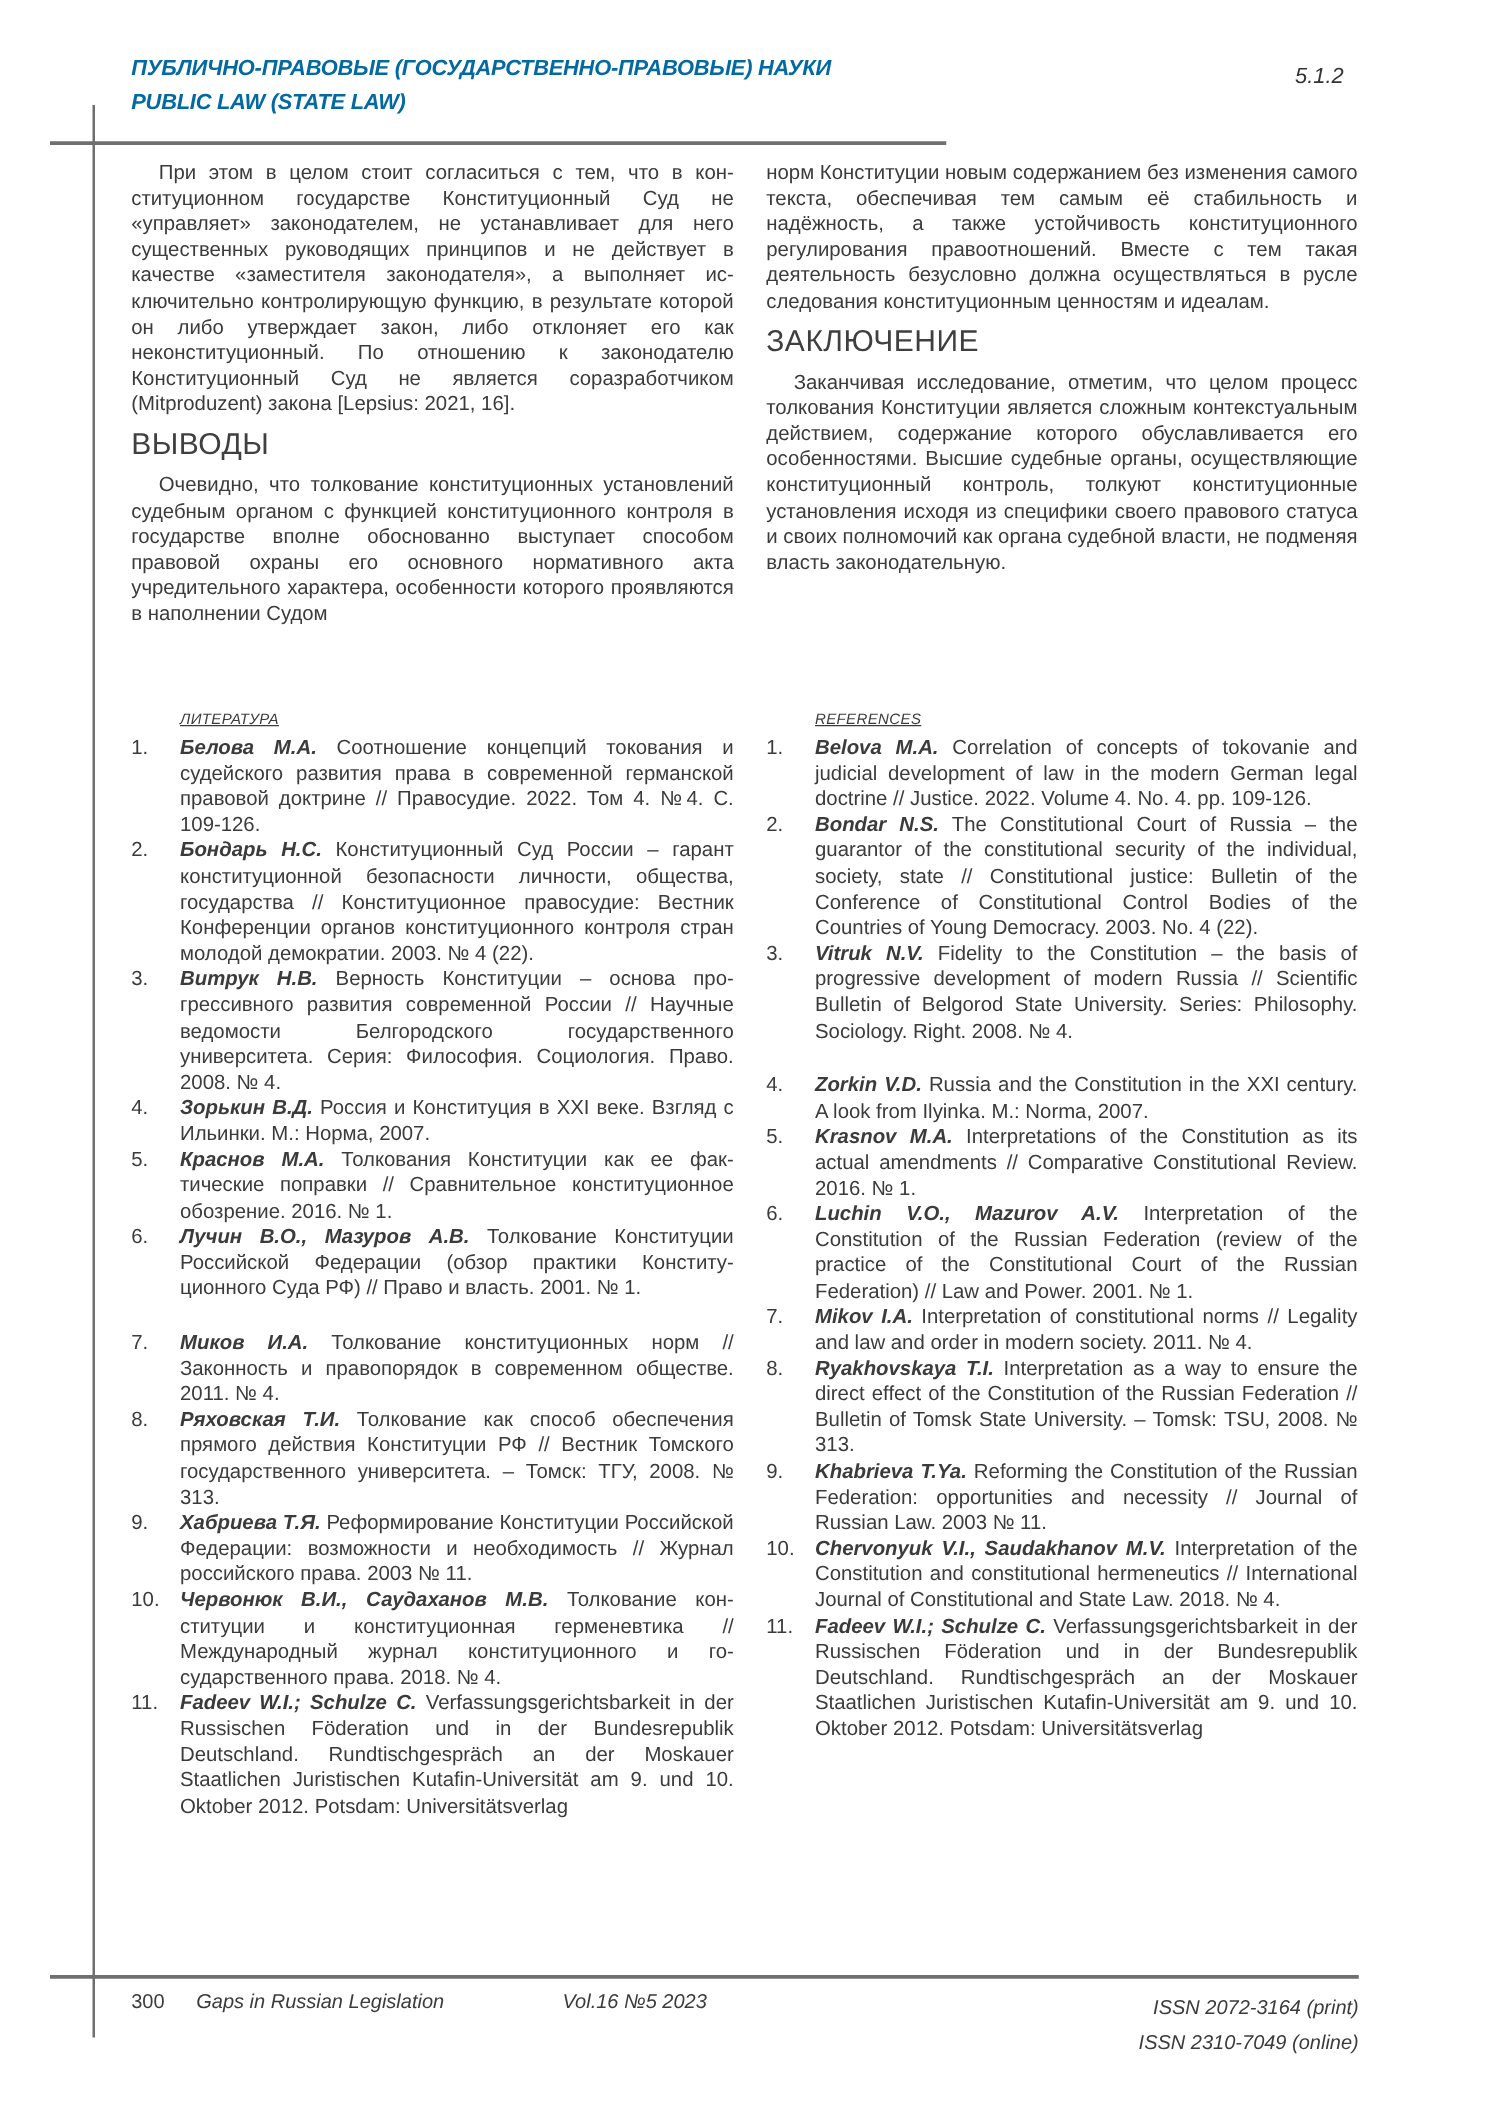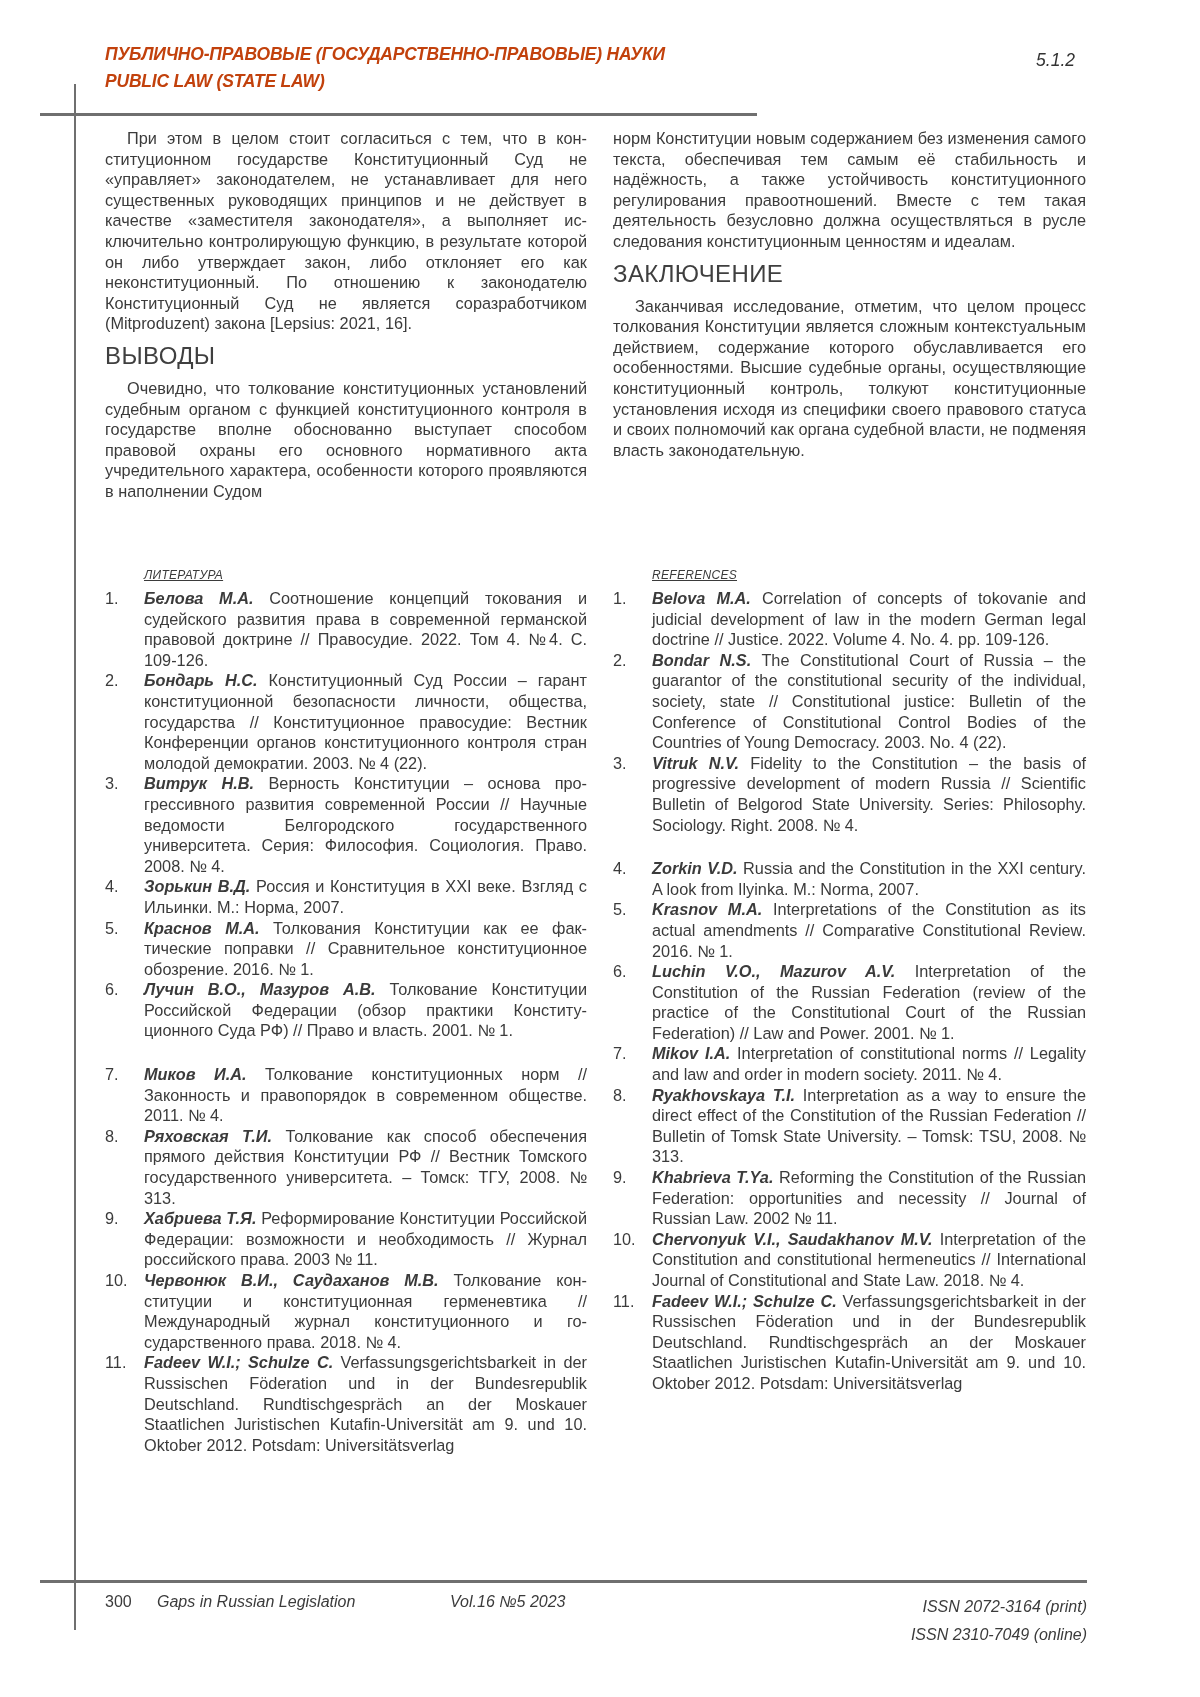--- a/index.html
+++ b/index.html
@@ -16,21 +16,21 @@
   
   .vline   { position: absolute; left: 74px; top: 84px; width: 2px; height: 1546px; background: #6f6f6f; }
   .rule-top    { position: absolute; left: 40px; top: 113px; width: 717px; height: 3px; background: #6f6f6f; }
   .rule-bottom { position: absolute; left: 40px; top: 1580px; width: 1047px; height: 3px; background: #6f6f6f; }
 
   
   .header { position: absolute; left: 105px; top: 41px; width: 760px; }
   .header .rubric {
     font-style: italic; font-weight: bold;
     font-size: 17.5px; line-height: 27px;
-    letter-spacing: -0.2px; color: #c2410c;
+    letter-spacing: -0.2px; color: #0369a1;
   }
   .section-code {
     position: absolute; right: 125px; top: 50px;
     font-style: italic; font-weight: normal; font-size: 17.5px; color: #333333;
   }
 
   
   .col { position: absolute; top: 128px; font-size: 16.3px; line-height: 20.6px; }
   .col-left  { left: 105px; width: 482px; }
   .col-right { left: 613px; width: 473px; }
@@ -171,21 +171,21 @@
           <div class="ref">
             <span class="ref-num">7.</span>
             <div class="ref-body"><span class="it">Mikov I.A.</span> <span>Interpretation of constitutional norms // Legality and law and order in modern society. 2011. № 4.</span></div>
           </div>
           <div class="ref">
             <span class="ref-num">8.</span>
             <div class="ref-body"><span class="it">Ryakhovskaya T.I.</span> <span>Interpretation as a way to ensure the direct effect of the Constitution of the Russian Federation // Bulletin of Tomsk State University. – Tomsk: TSU, 2008. № 313.</span></div>
           </div>
           <div class="ref">
             <span class="ref-num">9.</span>
-            <div class="ref-body"><span class="it">Khabrieva T.Ya.</span> <span>Reforming the Constitution of the Russian Federation: opportunities and necessity // Journal of Russian Law. 2002 № 11.</span></div>
+            <div class="ref-body"><span class="it">Khabrieva T.Ya.</span> <span>Reforming the Constitution of the Russian Federation: opportunities and necessity // Journal of Russian Law. 2003 № 11.</span></div>
           </div>
           <div class="ref">
             <span class="ref-num">10.</span>
             <div class="ref-body"><span class="it">Chervonyuk V.I., Saudakhanov M.V.</span> <span>Interpretation of the Constitution and constitutional hermeneutics // International Journal of Constitutional and State Law. 2018. № 4.</span></div>
           </div>
           <div class="ref">
             <span class="ref-num">11.</span>
             <div class="ref-body"><span class="it">Fadeev W.I.; Schulze C.</span> <span>Verfassungsgerichtsbarkeit in der Russischen Föderation und in der Bundesrepublik Deutschland. Rundtischgespräch an der Moskauer Staatlichen Juristischen Kutafin-Universität am 9. und 10. Oktober 2012. Potsdam: Universitätsverlag</span></div>
           </div>
         </div>

